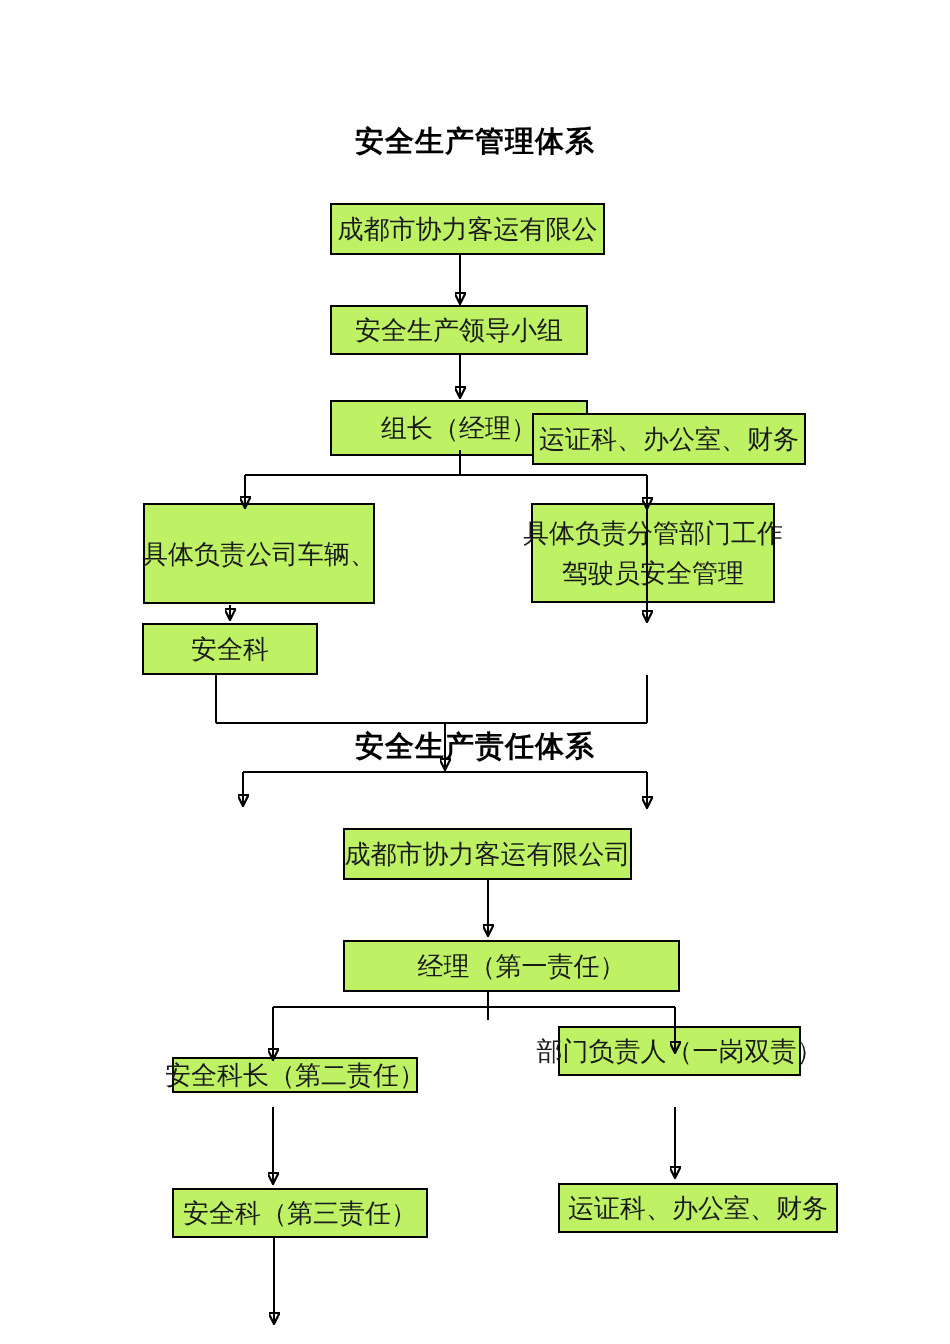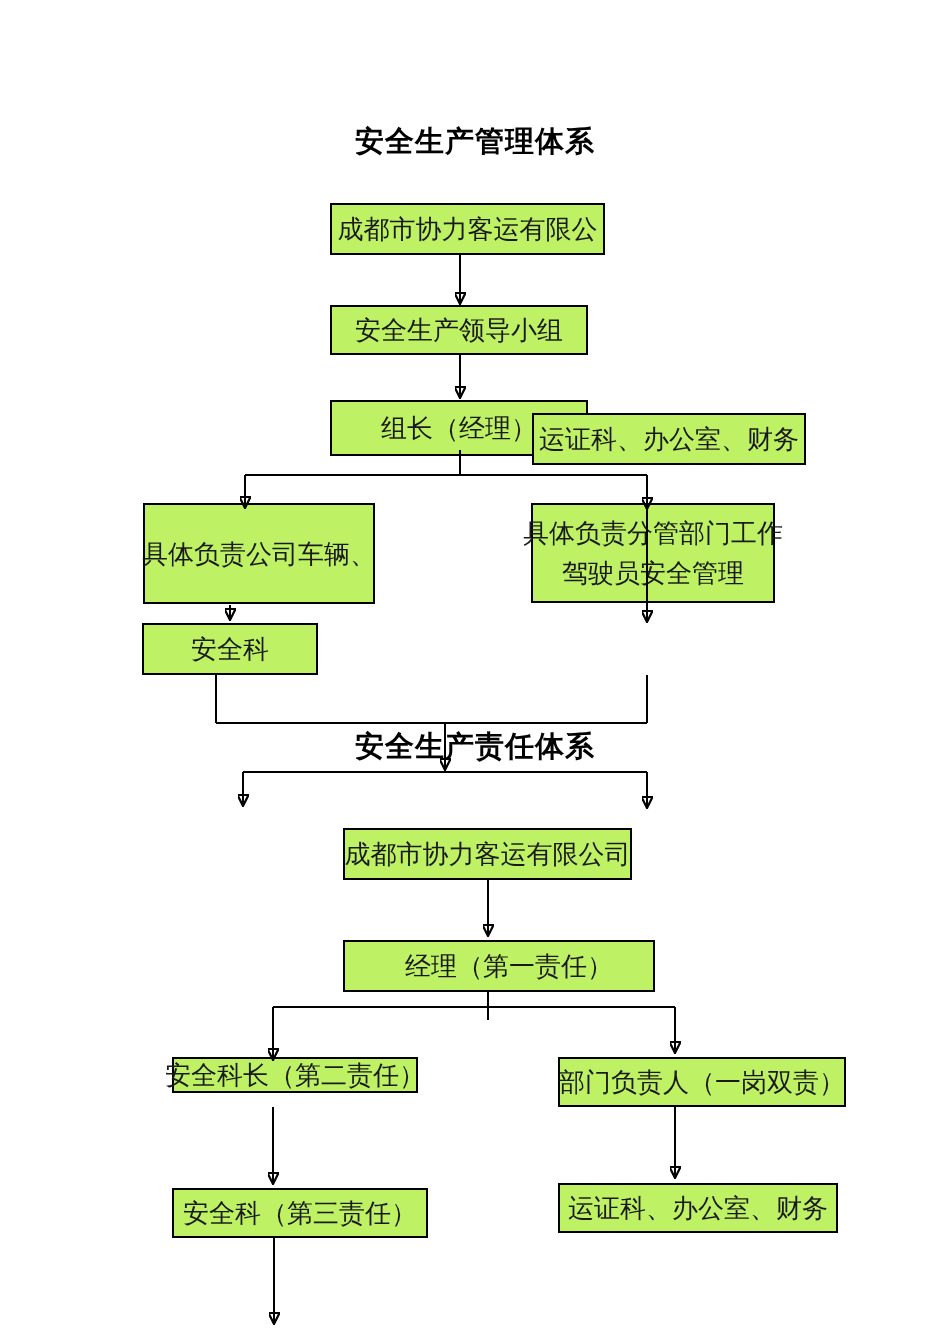--- a/index.html
+++ b/index.html
@@ -75,29 +75,29 @@
   <div class="node" style="left:142px;top:623px;width:176px;height:52px;">
     <span>安全科</span>
   </div>
 
   <div class="diagram-title" style="top:727px;">安全生产责任体系</div>
 
   <div class="node" style="left:343px;top:828px;width:289px;height:52px;">
     <span>成都市协力客运有限公司</span>
   </div>
 
-  <div class="node" style="left:343px;top:940px;width:312px;height:52px;padding-left:20px;">
+  <div class="node" style="left:343px;top:940px;width:337px;height:52px;padding-left:20px;">
     <span>经理（第一责任）</span>
   </div>
 
   <div class="node" style="left:172px;top:1057px;width:246px;height:36px;">
     <span>安全科长（第二责任）</span>
   </div>
 
-  <div class="node" style="left:558px;top:1057px;width:288px;height:50px;">
+  <div class="node" style="left:558px;top:1026px;width:243px;height:50px;">
     <span>部门负责人（一岗双责）</span>
   </div>
 
   <div class="node" style="left:172px;top:1188px;width:256px;height:50px;">
     <span>安全科（第三责任）</span>
   </div>
 
   <div class="node" style="left:558px;top:1183px;width:280px;height:50px;">
     <span>运证科、办公室、财务</span>
   </div>

